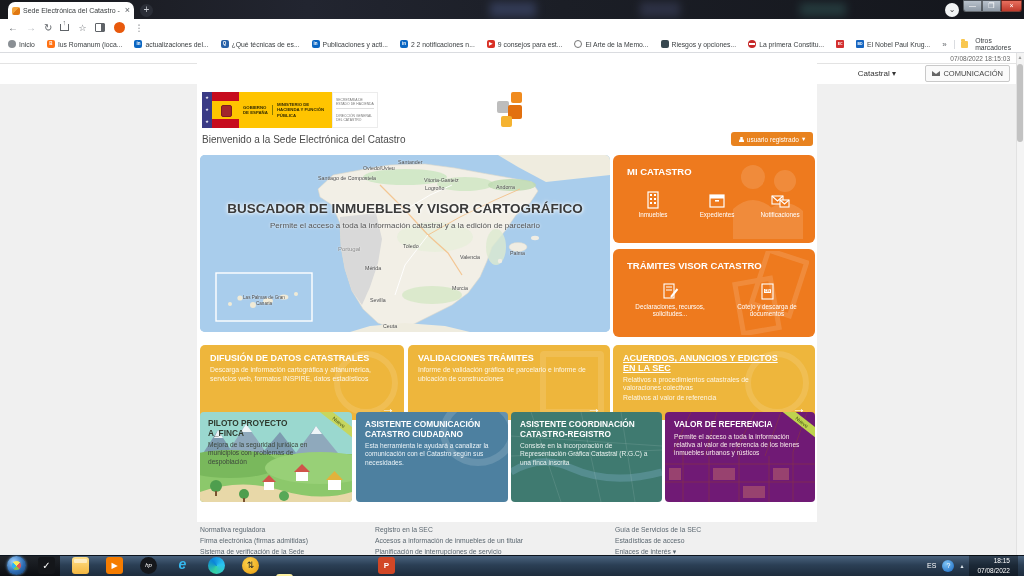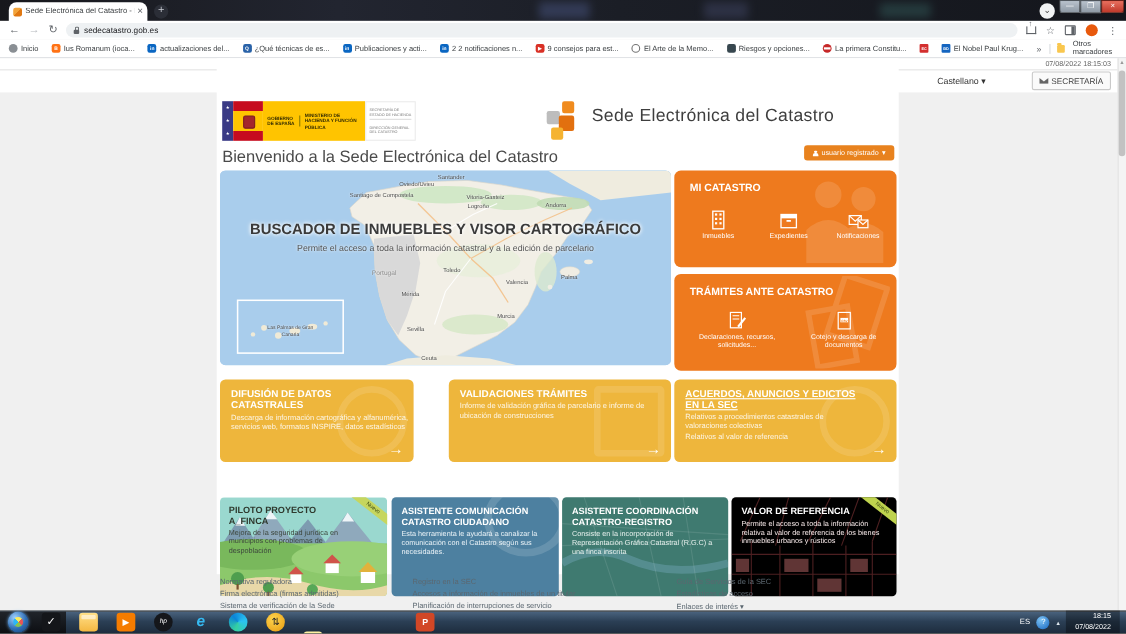--- a/index.html
+++ b/index.html
@@ -94,21 +94,21 @@
   .gw1{border-bottom:1px solid #ddd;padding-bottom:2px;}
 
   .sqlogo{left:497px;top:92px;width:34px;height:36px;}
   .sq{position:absolute;border-radius:2px;}
   .sq1{left:0;top:9px;width:12px;height:12px;background:#bdbdbd;}
   .sq2{left:14px;top:0;width:11px;height:11px;background:#f08b1e;}
   .sq3{left:11px;top:13px;width:14px;height:14px;background:#e2700f;}
   .sq4{left:4px;top:24px;width:11px;height:11px;background:#f5b331;}
   .sitetitle{left:538px;top:97px;font-size:16px;color:#3e3e3e;letter-spacing:.3px;position:absolute;}
 
-  .welcome{left:202px;top:134px;font-size:15px;color:#4a4a4a;position:absolute;}
+  .welcome{left:202px;top:134px;font-size:10px;color:#4a4a4a;position:absolute;}
   .userbtn{left:731px;top:132px;width:82px;height:14px;background:#e8821e;border-radius:3px;color:#fff;
            font-size:6.5px;display:flex;align-items:center;justify-content:center;gap:3px;position:absolute;}
   .mini-person{width:5px;height:5px;position:relative;}
   .mini-person:before{content:"";position:absolute;left:1.5px;top:0;width:2.5px;height:2.5px;border-radius:50%;background:#fff;}
   .mini-person:after{content:"";position:absolute;left:0;top:2.8px;width:5px;height:2.5px;border-radius:2px 2px 0 0;background:#fff;}
 
   
   .mapcard{left:200px;top:155px;width:410px;height:177px;border-radius:5px;overflow:hidden;background:#a9cdec;}
   .maptitle{left:0;top:46px;width:100%;text-align:center;font-size:13.5px;font-weight:bold;color:#3a3a3a;
             text-shadow:0 0 3px #fff,0 0 5px #fff;position:absolute;}
@@ -124,21 +124,21 @@
   .wm{position:absolute;opacity:.13;}
 
   
   .ycard{background:#eeb63c;border-radius:5px;position:absolute;top:345px;height:75px;box-sizing:border-box;padding:8px 10px;overflow:hidden;}
   .yc-title{font-size:9px;font-weight:bold;color:#fff;line-height:1.15;}
   .yc-desc{font-size:6.8px;color:#fdf6e6;margin-top:3px;line-height:1.25;}
   .yc-arrow{position:absolute;right:9px;bottom:4px;font-size:14px;font-weight:bold;color:#fff;}
   .yc-wm{position:absolute;right:6px;top:6px;width:52px;height:52px;border:6px solid rgba(255,255,255,.12);border-radius:50%;}
 
   
-  .pcard{position:absolute;top:452px;height:90px;border-radius:4px;overflow:hidden;box-sizing:border-box;}
+  .pcard{position:absolute;top:412px;height:90px;border-radius:4px;overflow:hidden;box-sizing:border-box;}
   .pc-title{font-size:8.3px;font-weight:bold;line-height:1.15;}
   .pc-desc{font-size:6.6px;line-height:1.25;margin-top:3px;}
   .ribbon{position:absolute;top:6px;right:-16px;width:58px;transform:rotate(38deg);background:#c6d65e;color:#3c4a12;
           font-size:5px;text-align:center;line-height:8px;}
   .bubble{position:absolute;right:-8px;top:-14px;width:62px;height:54px;border:7px solid rgba(255,255,255,.14);border-radius:50%;}
   .gridpat{position:absolute;inset:0;}
 
   
   .flink{position:absolute;font-size:6.8px;color:#5b6770;white-space:nowrap;}
 
@@ -186,24 +186,20 @@
   <div class="abs newtab">+</div>
   <div class="abs chev-circle">⌄</div>
   <div class="abs winbtn btn-min">—</div>
   <div class="abs winbtn btn-max">❐</div>
   <div class="abs winbtn btn-close">×</div>
 
   <div class="abs toolbar">
     <span class="navic">←</span>
     <span class="navic dis">→</span>
     <span class="navic">↻</span>
-    <div class="omnibox">
-      <span class="lock"></span>
-      <span class="url">sedecatastro.gob.es</span>
-    </div>
     <div class="tbr">
       <span class="share-icon"></span>
       <span class="star">☆</span>
       <span class="sidepanel"></span>
       <span class="avatar"></span>
       <span class="dots">⋮</span>
     </div>
   </div>
 
   <div class="abs bookmarks">
@@ -260,24 +256,24 @@
       <span class="folder"></span>
       <span style="font-size:6.8px;color:#3c4043;">Otros marcadores</span>
     </span>
   </div>
 
   <div class="abs pagebg"></div>
   <div class="abs topstrip"></div>
   <div class="abs hairline"></div>
   <div class="abs site"></div>
   <span class="datetime">07/08/2022 18:15:03</span>
-  <span class="lang"><span>Castellano</span> <span>▾</span></span>
+  <span class="lang"><span>Catastral</span> <span>▾</span></span>
   <div class="contact">
     <span class="mailic"></span>
-    <span>SECRETARÍA</span>
+    <span>COMUNICACIÓN</span>
   </div>
 
   <div class="abs scrollbar"></div>
   <div class="abs sb-up">▲</div>
   <div class="abs sb-thumb"></div>
 
   <div class="abs govlogo">
     <div class="flag-eu">
         <span>★</span>
         <span>★</span>
@@ -295,21 +291,20 @@
       <div class="gw">DIRECCIÓN GENERAL DEL CATASTRO</div>
     </div>
   </div>
 
   <div class="abs sqlogo">
     <span class="sq sq1"></span>
     <span class="sq sq2"></span>
     <span class="sq sq3"></span>
     <span class="sq sq4"></span>
   </div>
-  <span class="sitetitle">Sede Electrónica del Catastro</span>
 
   <span class="welcome">Bienvenido a la Sede Electrónica del Catastro</span>
   <div class="userbtn">
     <span class="mini-person"></span>
     <span>usuario registrado</span>
     <span>▾</span>
   </div>
 
   <div class="abs mapcard">
     <svg width="410" height="177" viewBox="0 0 410 177">
@@ -395,41 +390,41 @@
       </svg>
       <span>Notificaciones</span>
     </div>
   </div>
 
   <div class="abs opanel" style="left:613px;top:249px;width:202px;height:88px;">
     <svg class="wm" style="right:6px;top:2px;" width="80" height="84" viewBox="0 0 80 84">
       <rect x="30" y="4" width="40" height="56" fill="none" stroke="#fff" stroke-width="5" transform="rotate(18 50 32)"></rect>
       <rect x="10" y="30" width="36" height="50" fill="none" stroke="#fff" stroke-width="5" transform="rotate(-10 28 55)"></rect>
     </svg>
-    <span class="op-title">TRÁMITES ANTE CATASTRO</span>
+    <span class="op-title">TRÁMITES VISOR CATASTRO</span>
     <div class="op-item" style="left:16px;top:34px;width:82px;">
       <svg width="17" height="18" viewBox="0 0 17 18">
         <rect x="2" y="1" width="10" height="14" fill="none" stroke="#fff" stroke-width="1.1"></rect>
         <line x1="4" y1="4" x2="10" y2="4" stroke="#fff" stroke-width="1"></line>
         <line x1="4" y1="7" x2="10" y2="7" stroke="#fff" stroke-width="1"></line>
         <line x1="15.5" y1="6" x2="9" y2="14" stroke="#fff" stroke-width="2"></line>
       </svg>
       <span>Declaraciones, recursos, solicitudes...</span>
     </div>
     <div class="op-item" style="left:116px;top:34px;width:76px;">
       <svg width="15" height="18" viewBox="0 0 15 18">
         <rect x="2" y="1" width="11" height="15" fill="none" stroke="#fff" stroke-width="1.1"></rect>
         <rect x="4" y="6" width="7" height="4" fill="#fff"></rect>
         <text x="4.7" y="9.3" font-size="2.8" fill="#ee7a1e" font-family="Liberation Sans,sans-serif" font-weight="bold">CSV</text>
       </svg>
       <span>Cotejo y descarga de documentos</span>
     </div>
   </div>
 
-  <div class="ycard" style="left:200px;width:176px;">
+  <div class="ycard" style="left:200px;width:204px;">
     <div class="yc-wm"></div>
     <div class="yc-title">DIFUSIÓN DE DATOS CATASTRALES</div>
     <div class="yc-desc" style="width:170px;">Descarga de información cartográfica y alfanumérica, servicios web, formatos INSPIRE, datos estadísticos</div>
     <div class="yc-arrow">→</div>
   </div>
   <div class="ycard" style="left:408px;width:202px;">
     <div class="yc-wm" style="border-radius:4px;"></div>
     <div class="yc-title">VALIDACIONES TRÁMITES</div>
     <div class="yc-desc" style="width:172px;">Informe de validación gráfica de parcelario e informe de ubicación de construcciones</div>
     <div class="yc-arrow">→</div>
@@ -484,21 +479,21 @@
   <div class="pcard" style="left:511px;width:151px;background:#3f7a70;padding:8px 9px;">
     <svg class="gridpat" width="151" height="90">
       <path d="M0 60 q30 -18 60 -4 q40 18 91 4" stroke="#7fb3c8" stroke-width="7" fill="none" opacity="0.35"></path>
       <path d="M20 0 l30 90 M70 0 l20 90 M110 0 l14 90" stroke="#ffffff" stroke-width="1" opacity="0.10"></path>
       <path d="M0 24 l151 10 M0 44 l151 -6" stroke="#ffffff" stroke-width="1" opacity="0.10"></path>
     </svg>
     <div class="pc-title" style="color:#fff;width:135px;position:relative;">ASISTENTE COORDINACIÓN CATASTRO-REGISTRO</div>
     <div class="pc-desc" style="color:#e8f1ee;width:130px;position:relative;">Consiste en la incorporación de Representación Gráfica Catastral (R.G.C) a una finca inscrita</div>
   </div>
 
-  <div class="pcard" style="left:665px;width:150px;background:#000000;padding:8px 9px;">
+  <div class="pcard" style="left:665px;width:150px;background:#701a75;padding:8px 9px;">
     <svg class="gridpat" width="150" height="90">
       <g stroke="#8c3a3c" stroke-width="1" opacity="0.55">
         <path d="M0 52 h150 M0 70 h150 M18 40 v50 M44 44 v46 M74 40 v50 M104 44 v46 M128 40 v50"></path>
         <path d="M8 40 l18 -40 M40 44 l12 -44 M70 40 l20 -40 M100 44 l16 -44 M128 40 l14 -40"></path>
       </g>
       <g fill="#c06a6a" opacity="0.5">
         <rect x="4" y="56" width="12" height="12"></rect>
           <rect x="48" y="56" width="22" height="12"></rect>
         <rect x="78" y="74" width="22" height="12"></rect>
           <rect x="108" y="56" width="16" height="12"></rect>

